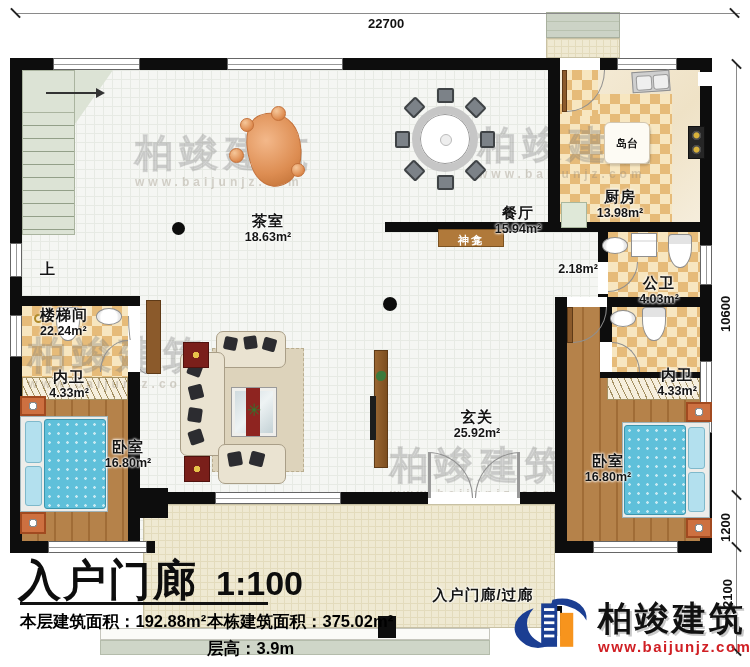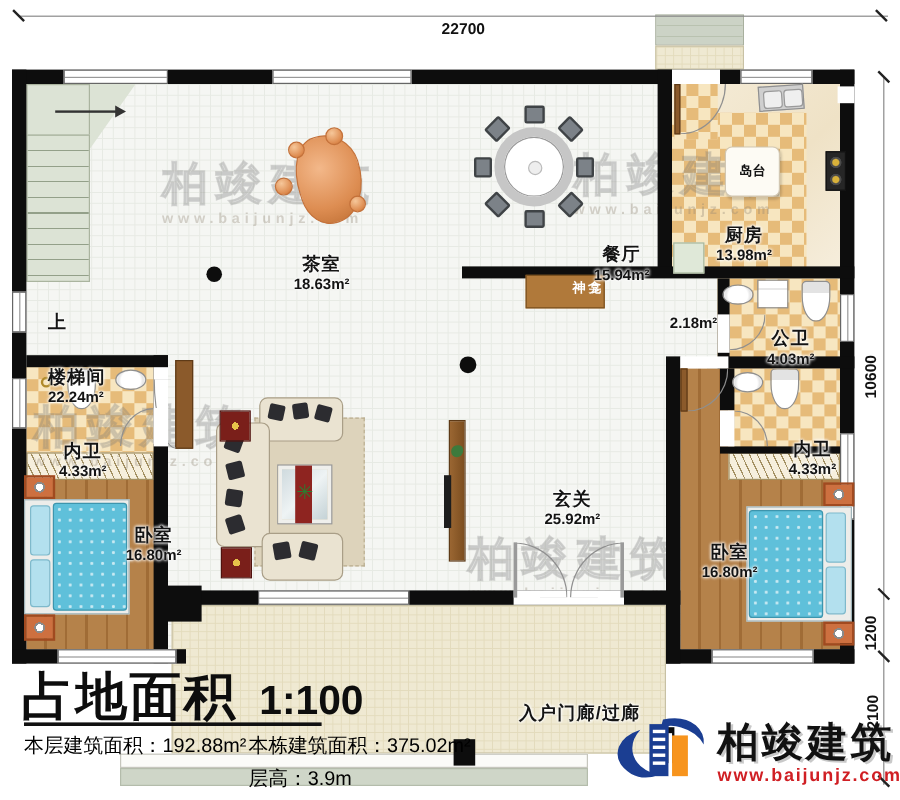--- a/index.html
+++ b/index.html
@@ -38,21 +38,21 @@
   .pillowb{position:absolute;background:#b3e0ee;border:1px solid #7fb9cb;border-radius:3px;box-sizing:border-box;}
   .wm{position:absolute;display:flex;flex-direction:column;align-items:flex-start;pointer-events:none;}
   .wm .big{font-size:38px;font-weight:900;letter-spacing:7px;color:rgba(125,125,125,.16);-webkit-text-stroke:1px rgba(120,120,120,.22);white-space:nowrap;}
   .wm .sm{font-size:12px;font-weight:700;letter-spacing:4px;color:rgba(145,135,118,.35);margin-top:-4px;}
   .dimtext{position:absolute;color:#111;font-weight:700;font-size:13px;}
   .vtext{writing-mode:vertical-rl;transform:rotate(180deg);}
   .dimline{position:absolute;background:#8a8a8a;}
   .tick{position:absolute;width:13px;height:2px;background:#222;transform:rotate(45deg);}
   .tb-title{font-size:43px;font-weight:900;color:#0d0d0d;letter-spacing:2px;}
   .tb-scale{font-size:34px;font-weight:600;color:#0d0d0d;margin-left:18px;}
-  .stat{position:absolute;font-size:16.5px;font-weight:400;color:#000;white-space:nowrap;}
+  .stat{position:absolute;font-size:16.5px;font-weight:700;color:#000;white-space:nowrap;}
   .brandname{position:absolute;font-size:34px;font-weight:900;color:#111;letter-spacing:3px;text-shadow:2px 2px 0 #c9c9c9;white-space:nowrap;}
   .brandurl{position:absolute;font-size:15px;font-weight:800;color:#d01f24;letter-spacing:1.5px;white-space:nowrap;}
 </style>
 </head>
 <body>
 
 <div id="stage">
 
   <div class="abs floor-grid" style="left:22px;top:70px;width:678px;height:471px;"></div>
   <div class="abs stairs" style="left:22px;top:70px;width:53px;height:165px;"></div>
@@ -192,21 +192,21 @@
   <div class="abs" style="left:183px;top:342px;width:26px;height:26px;background:radial-gradient(circle at 50% 50%,#e6c24a 0 3px,#7a1f1a 3px);border:1px solid #50120e;box-sizing:border-box;"></div>
   <div class="abs" style="left:184px;top:456px;width:26px;height:26px;background:radial-gradient(circle at 50% 50%,#e6c24a 0 3px,#7a1f1a 3px);border:1px solid #50120e;box-sizing:border-box;"></div>
   <div class="abs" style="left:232px;top:388px;width:44px;height:48px;background:linear-gradient(135deg,#cfdade,#eef3f4 50%,#c4d2d6);border:3px solid #efefec;box-shadow:0 0 0 1px #9a9a9a;box-sizing:border-box;"></div>
   <div class="abs" style="left:246px;top:388px;width:14px;height:48px;background:#8e2420;"></div>
   <div class="abs" style="left:245px;top:402px;width:18px;height:18px;color:#2f7a2f;font-size:17px;line-height:18px;text-align:center;">✳</div>
 
   <div class="abs" style="left:374px;top:350px;width:14px;height:118px;background:linear-gradient(90deg,#9a6632,#7c4e20);border:1px solid #5e3a17;box-sizing:border-box;"></div>
   <div class="abs" style="left:370px;top:396px;width:6px;height:44px;background:#1d1d1d;"></div>
   <div class="abs" style="left:376px;top:371px;width:10px;height:10px;background:#3c7a3c;border-radius:50% 40% 55% 45%;"></div>
 
-  <div class="abs" style="left:438px;top:229px;width:66px;height:28px;background:#b0793a;border:1px solid #7c5220;box-sizing:border-box;text-align:right;">
+  <div class="abs" style="left:438px;top:229px;width:66px;height:18px;background:#b0793a;border:1px solid #7c5220;box-sizing:border-box;text-align:center;">
     <span style="color:#fff;font-size:11px;font-weight:700;line-height:16px;letter-spacing:2px;">神龛</span>
   </div>
 
   <div class="abs" style="left:632px;top:71px;width:38px;height:21px;background:#cfcfcf;border:1px solid #8f8f8f;box-sizing:border-box;transform:rotate(-4deg);">
     <div style="position:absolute;left:3px;top:3px;width:14px;height:13px;background:#efefef;border-radius:3px;border:1px solid #9a9a9a;"></div>
     <div style="position:absolute;left:20px;top:3px;width:14px;height:13px;background:#efefef;border-radius:3px;border:1px solid #9a9a9a;"></div>
   </div>
   <div class="abs" style="left:688px;top:126px;width:17px;height:33px;background-color:#262626;background-image:radial-gradient(circle at 50% 27%,#d8b13a 2.5px,#4a4a4a 3.5px 4.5px,transparent 5px),radial-gradient(circle at 50% 73%,#d8b13a 2.5px,#4a4a4a 3.5px 4.5px,transparent 5px);border:1px solid #111;box-sizing:border-box;"></div>
   <div class="abs" style="left:604px;top:122px;width:46px;height:42px;background:#fdfbf4;border:1px solid #d2c7b2;border-radius:6px;box-shadow:1px 2px 2px rgba(0,0,0,.15);box-sizing:border-box;text-align:center;">
     <span style="font-size:11px;font-weight:700;line-height:40px;color:#141414;">岛台</span>
@@ -293,21 +293,21 @@
   <div class="dimline" style="left:736px;top:64px;width:1px;height:590px;"></div>
   <div class="tick" style="left:730px;top:63px;"></div>
   <div class="tick" style="left:730px;top:494px;"></div>
   <div class="tick" style="left:730px;top:546px;"></div>
   <div class="tick" style="left:730px;top:650px;"></div>
   <div class="dimtext vtext" style="left:718px;top:268px;height:64px;">10600</div>
   <div class="dimtext vtext" style="left:718px;top:500px;height:42px;">1200</div>
   <div class="dimtext vtext" style="left:720px;top:562px;height:46px;">2100</div>
 
   <div class="abs" style="left:18px;top:552px;white-space:nowrap;">
-    <span class="tb-title">占地面积</span><span class="tb-scale">1:100</span>
+    <span class="tb-title">入户门廊</span><span class="tb-scale">1:100</span>
   </div>
   <div class="abs" style="left:20px;top:602px;width:248px;height:3px;background:#111;"></div>
   <div class="stat" style="left:20px;top:611px;">
     <span>本层建筑面积：</span><span>192.88m²</span>
   </div>
   <div class="stat" style="left:207px;top:611px;">
     <span>本栋建筑面积：</span><span>375.02m²</span>
   </div>
   <div class="stat" style="left:207px;top:638px;">
     <span>层高：</span><span>3.9m</span>

